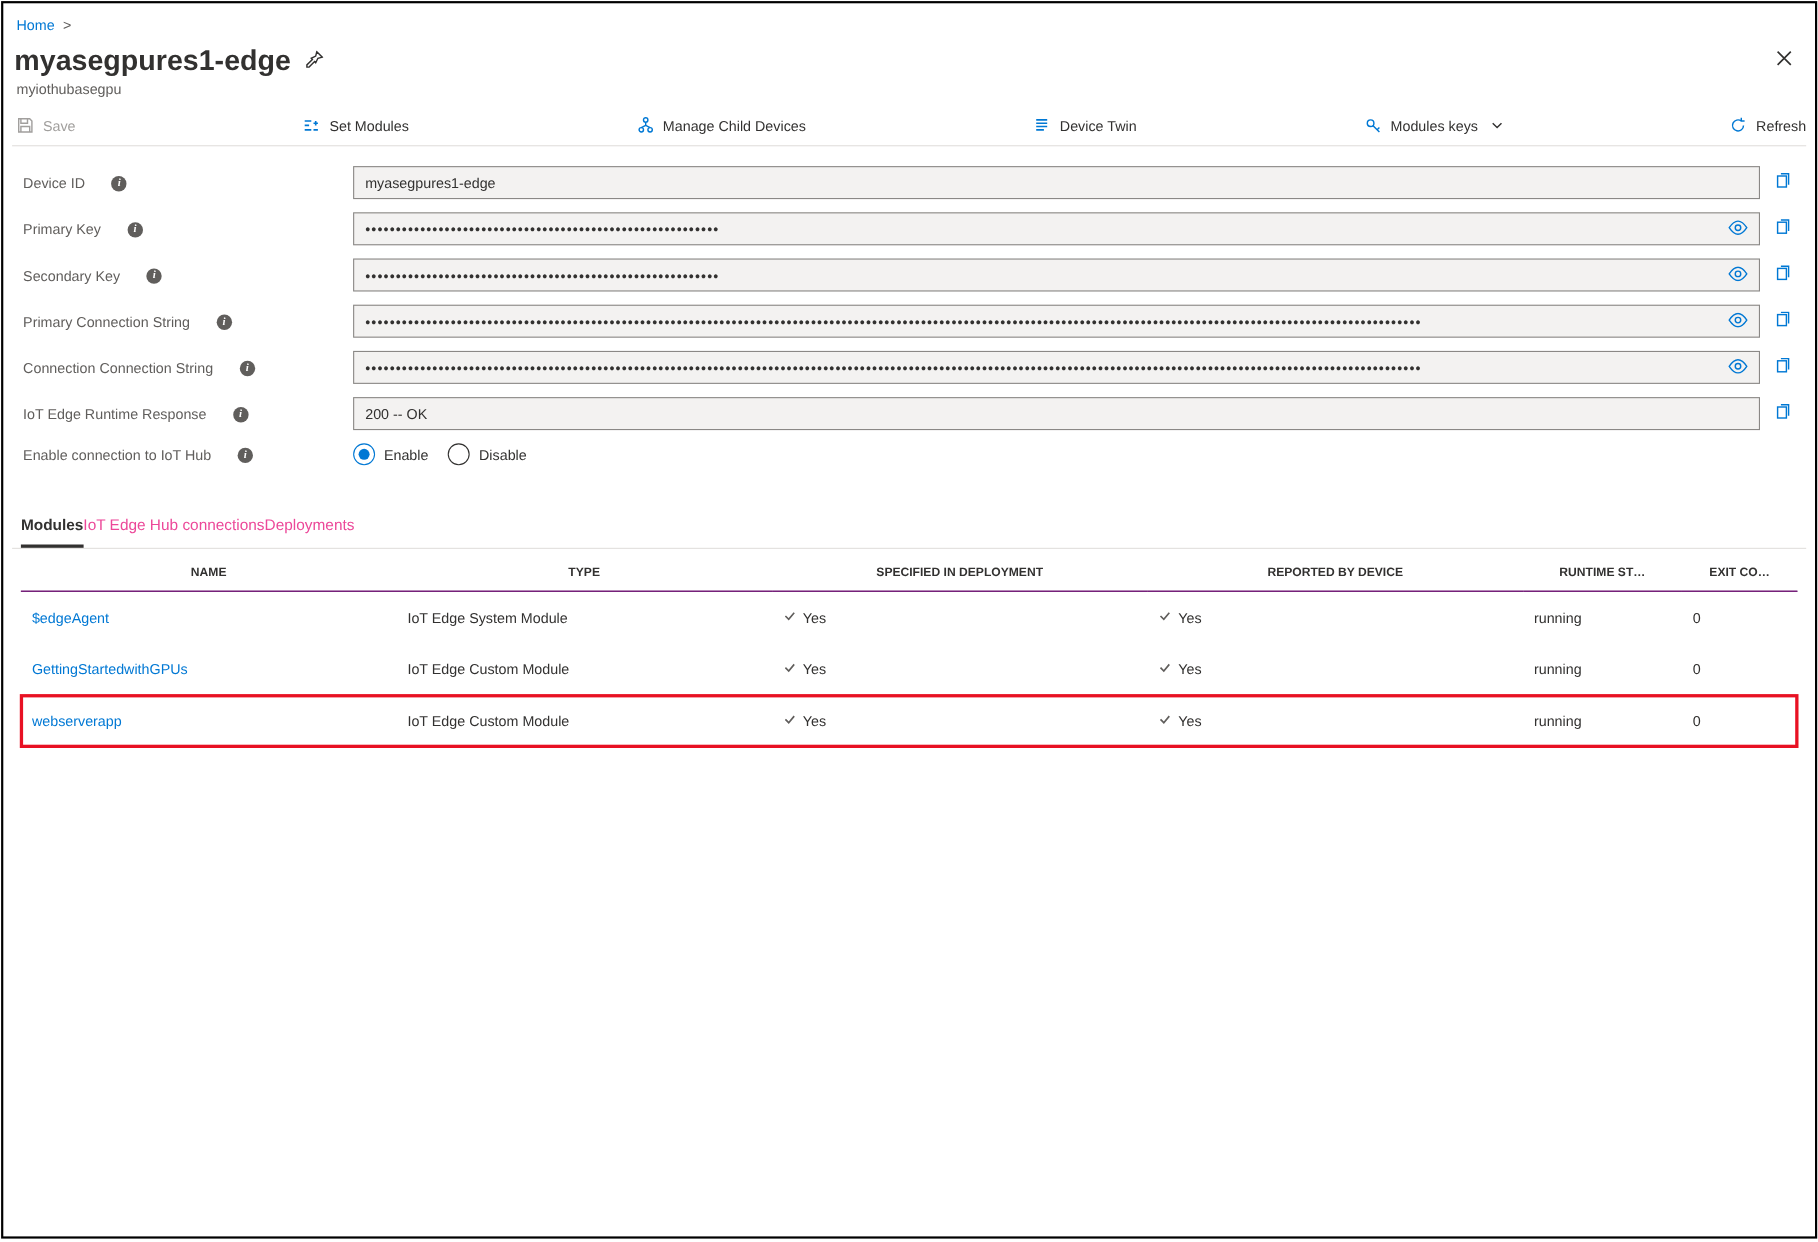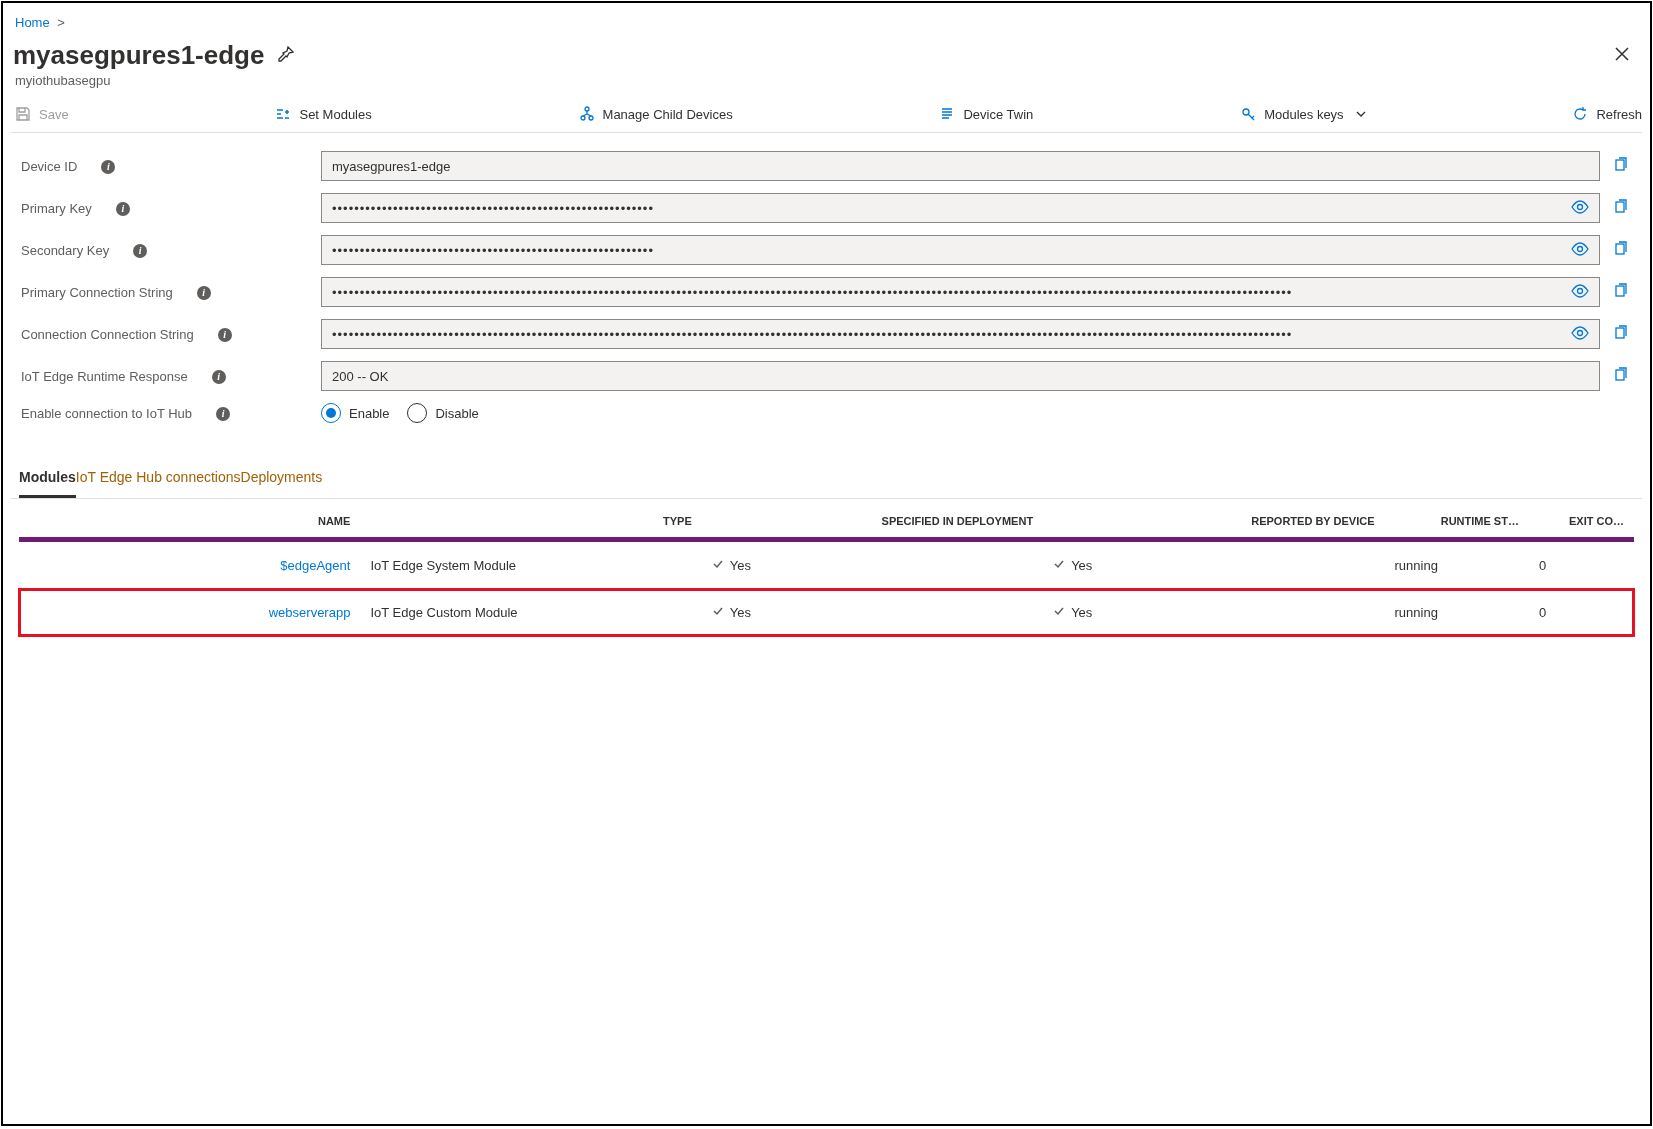--- a/index.html
+++ b/index.html
@@ -60,30 +60,30 @@
       border-radius: 50%; display: flex; align-items: center; justify-content: center;
     }
     .radio-item.selected .radio-circle { border-color: #0078d4; }
     .radio-dot {
       width: 10px; height: 10px; border-radius: 50%; background: #0078d4; display: none;
     }
     .radio-item.selected .radio-dot { display: block; }
     .tabs { display: flex; padding: 34px 0 0 8px; border-bottom: 1px solid #e1dfdd; }
     .tab { padding: 0 0 10px 0; cursor: pointer; font-size: 14px; }
     .tab.active { font-weight: 600; border-bottom: 3px solid #323130; color: #323130; }
-    .tab:not(.active) { color: #a16207; }
+    .tab:not(.active) { color: #ec4899; }
     .table-wrap { padding: 0 8px; }
     .table { width: 100%; border-collapse: collapse; }
     .table th {
-      text-align: right; font-size: 11px; font-weight: 600;
+      text-align: center; font-size: 11px; font-weight: 600;
       color: #323130; padding: 16px 10px 10px 10px;
-      border-bottom: 5px solid #701a75;
+      border-bottom: 1px solid #701a75;
     }
     .table td { padding: 16px 10px; font-size: 13px; color: #323130; }
-    .table td.link { color: #0078d4; cursor: pointer; text-align: right; }
+    .table td.link { color: #0078d4; cursor: pointer; }
     .check-yes { display: inline-flex; align-items: flex-start; gap: 6px; }
     .col-name { width: 260px; }
     .col-type { width: 260px; }
     .col-spec { width: 260px; }
     .col-rep { width: 260px; }
     .col-rt { width: 110px; }
     .col-ex { width: 80px; }
     tr.hl { outline: 3px solid #e81123; outline-offset: -2px;}
   </style>
 </head>
@@ -335,20 +335,32 @@
             <td>IoT Edge System Module</td>
             <td><span class="check-yes"><span><svg width="12" height="12" viewBox="0 0 12 12">
                     <path d="M2 6 L5 9 L10 3" fill="none" stroke="#605e5c" stroke-width="1.5"></path>
                   </svg></span> Yes</span></td>
             <td><span class="check-yes"><span><svg width="12" height="12" viewBox="0 0 12 12">
                     <path d="M2 6 L5 9 L10 3" fill="none" stroke="#605e5c" stroke-width="1.5"></path>
                   </svg></span> Yes</span></td>
             <td>running</td>
             <td>0</td>
           </tr>
+          <tr>
+            <td class="link">GettingStartedwithGPUs</td>
+            <td>IoT Edge Custom Module</td>
+            <td><span class="check-yes"><span><svg width="12" height="12" viewBox="0 0 12 12">
+                    <path d="M2 6 L5 9 L10 3" fill="none" stroke="#605e5c" stroke-width="1.5"></path>
+                  </svg></span> Yes</span></td>
+            <td><span class="check-yes"><span><svg width="12" height="12" viewBox="0 0 12 12">
+                    <path d="M2 6 L5 9 L10 3" fill="none" stroke="#605e5c" stroke-width="1.5"></path>
+                  </svg></span> Yes</span></td>
+            <td>running</td>
+            <td>0</td>
+          </tr>
           <tr class="hl">
             <td class="link">webserverapp</td>
             <td>IoT Edge Custom Module</td>
             <td><span class="check-yes"><span><svg width="12" height="12" viewBox="0 0 12 12">
                     <path d="M2 6 L5 9 L10 3" fill="none" stroke="#605e5c" stroke-width="1.5"></path>
                   </svg></span> Yes</span></td>
             <td><span class="check-yes"><span><svg width="12" height="12" viewBox="0 0 12 12">
                     <path d="M2 6 L5 9 L10 3" fill="none" stroke="#605e5c" stroke-width="1.5"></path>
                   </svg></span> Yes</span></td>
             <td>running</td>

